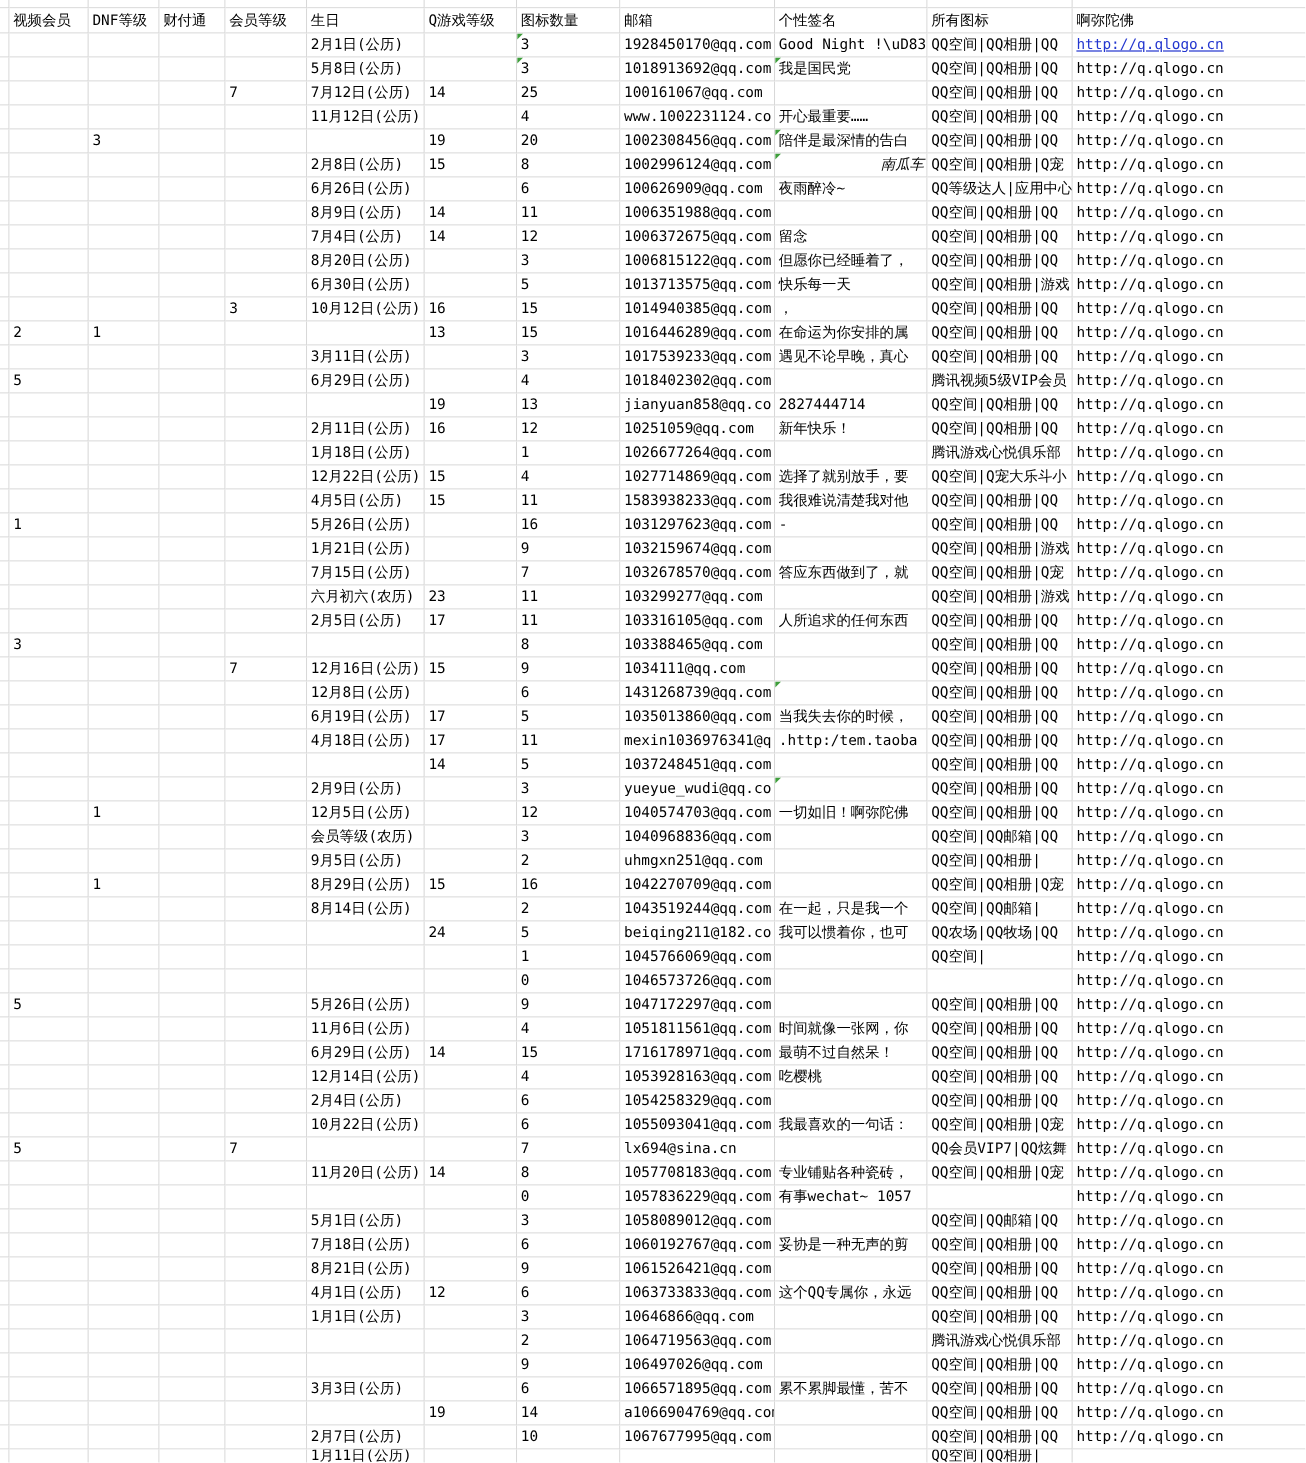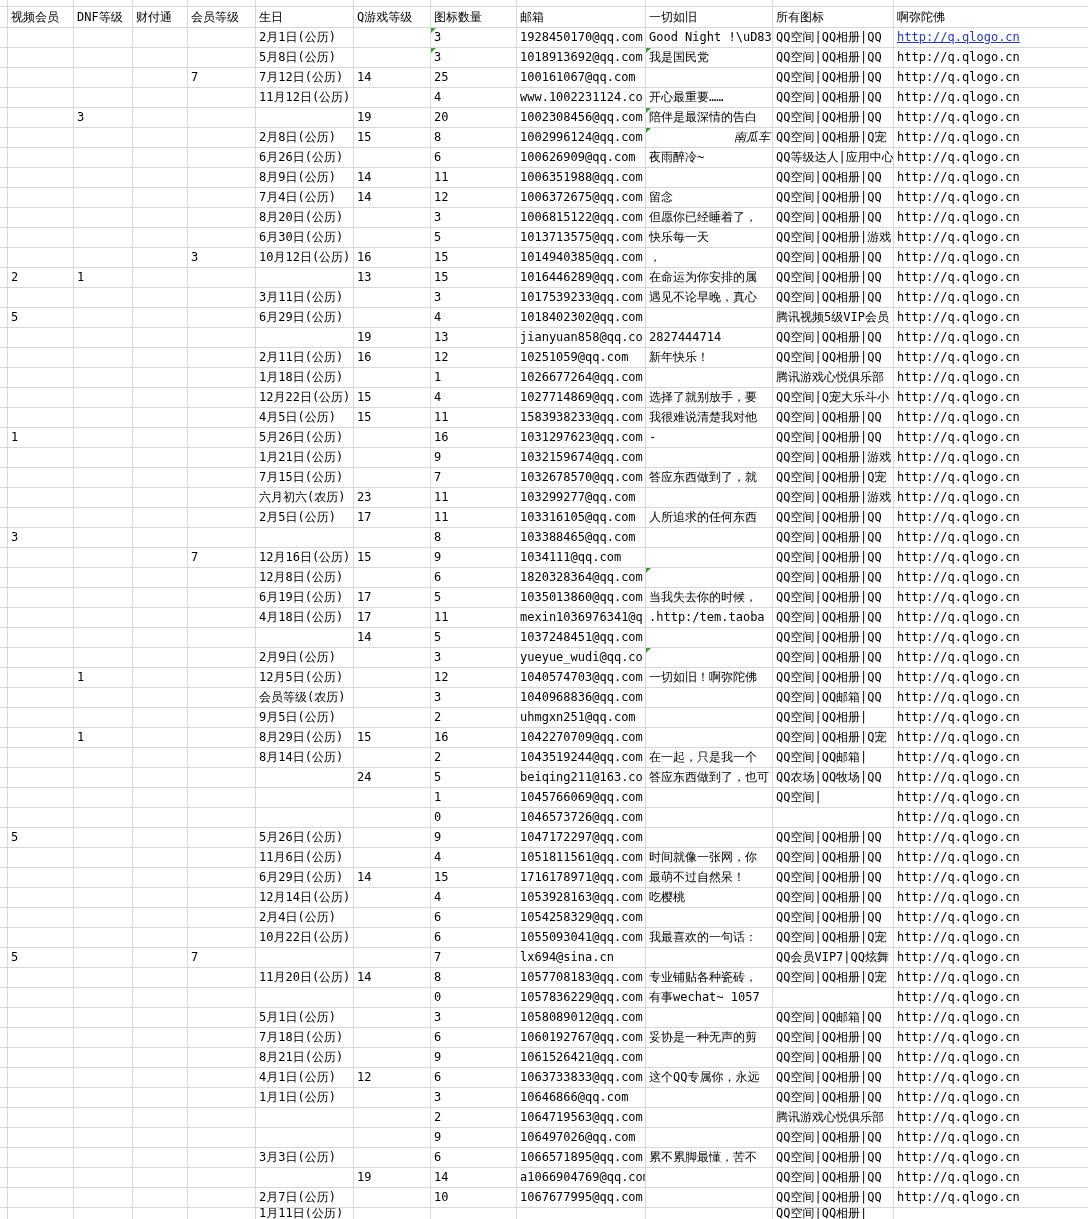--- a/index.html
+++ b/index.html
@@ -65,21 +65,21 @@
   <div class="row headerrow" id="header-row">
       <div class="cell sliver"></div>
       <div class="cell c0">视频会员</div>
       <div class="cell c1">DNF等级</div>
       <div class="cell c2">财付通</div>
       <div class="cell c3">会员等级</div>
       <div class="cell c4">生日</div>
       <div class="cell c5">Q游戏等级</div>
       <div class="cell c6">图标数量</div>
       <div class="cell c7">邮箱</div>
-      <div class="cell c8">一切如旧</div>
+      <div class="cell c8">个性签名</div>
       <div class="cell c9">所有图标</div>
       <div class="cell c10">啊弥陀佛</div>
     </div>
   <div id="rows-container">
       <div class="row">
         <div class="cell sliver"></div>
         <div class="cell c0"></div>
         <div class="cell c1"></div>
         <div class="cell c2"></div>
         <div class="cell c3"></div>
@@ -457,21 +457,21 @@
       </div>
       <div class="row">
         <div class="cell sliver"></div>
         <div class="cell c0"></div>
         <div class="cell c1"></div>
         <div class="cell c2"></div>
         <div class="cell c3"></div>
         <div class="cell c4">12月8日(公历)</div>
         <div class="cell c5"></div>
         <div class="cell c6">6</div>
-        <div class="cell c7">1820328364@qq.com</div>
+        <div class="cell c7">1431268739@qq.com</div>
         <div class="cell c8 green"></div>
         <div class="cell c9">QQ空间|QQ相册|QQ</div>
         <div class="cell c10">http://q.qlogo.cn</div>
       </div>
       <div class="row">
         <div class="cell sliver"></div>
         <div class="cell c0"></div>
         <div class="cell c1"></div>
         <div class="cell c2"></div>
         <div class="cell c3"></div>
@@ -597,22 +597,22 @@
       </div>
       <div class="row">
         <div class="cell sliver"></div>
         <div class="cell c0"></div>
         <div class="cell c1"></div>
         <div class="cell c2"></div>
         <div class="cell c3"></div>
         <div class="cell c4"></div>
         <div class="cell c5">24</div>
         <div class="cell c6">5</div>
-        <div class="cell c7">beiqing211@163.co</div>
-        <div class="cell c8">答应东西做到了，也可</div>
+        <div class="cell c7">beiqing211@182.co</div>
+        <div class="cell c8">我可以惯着你，也可</div>
         <div class="cell c9">QQ农场|QQ牧场|QQ</div>
         <div class="cell c10">http://q.qlogo.cn</div>
       </div>
       <div class="row">
         <div class="cell sliver"></div>
         <div class="cell c0"></div>
         <div class="cell c1"></div>
         <div class="cell c2"></div>
         <div class="cell c3"></div>
         <div class="cell c4"></div>

